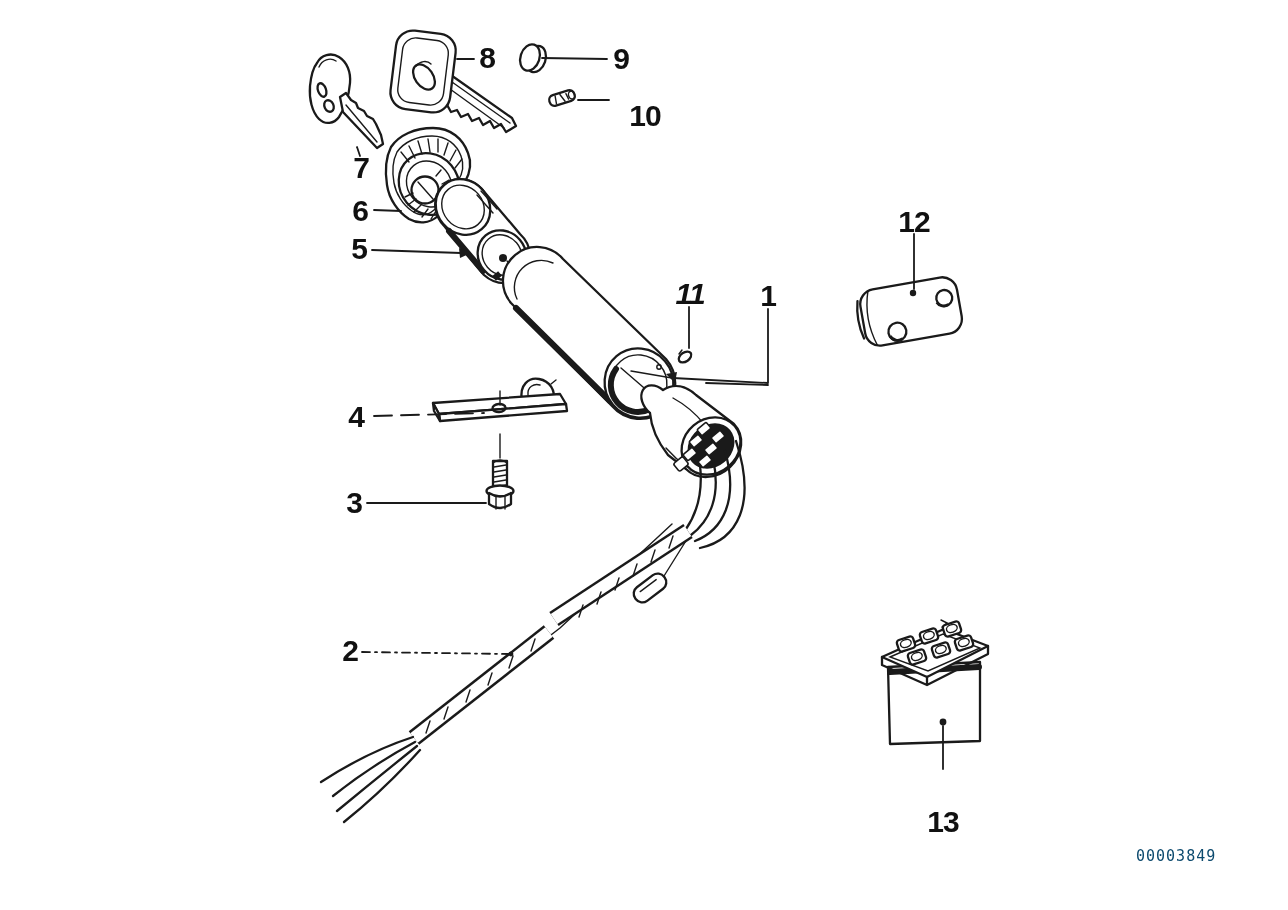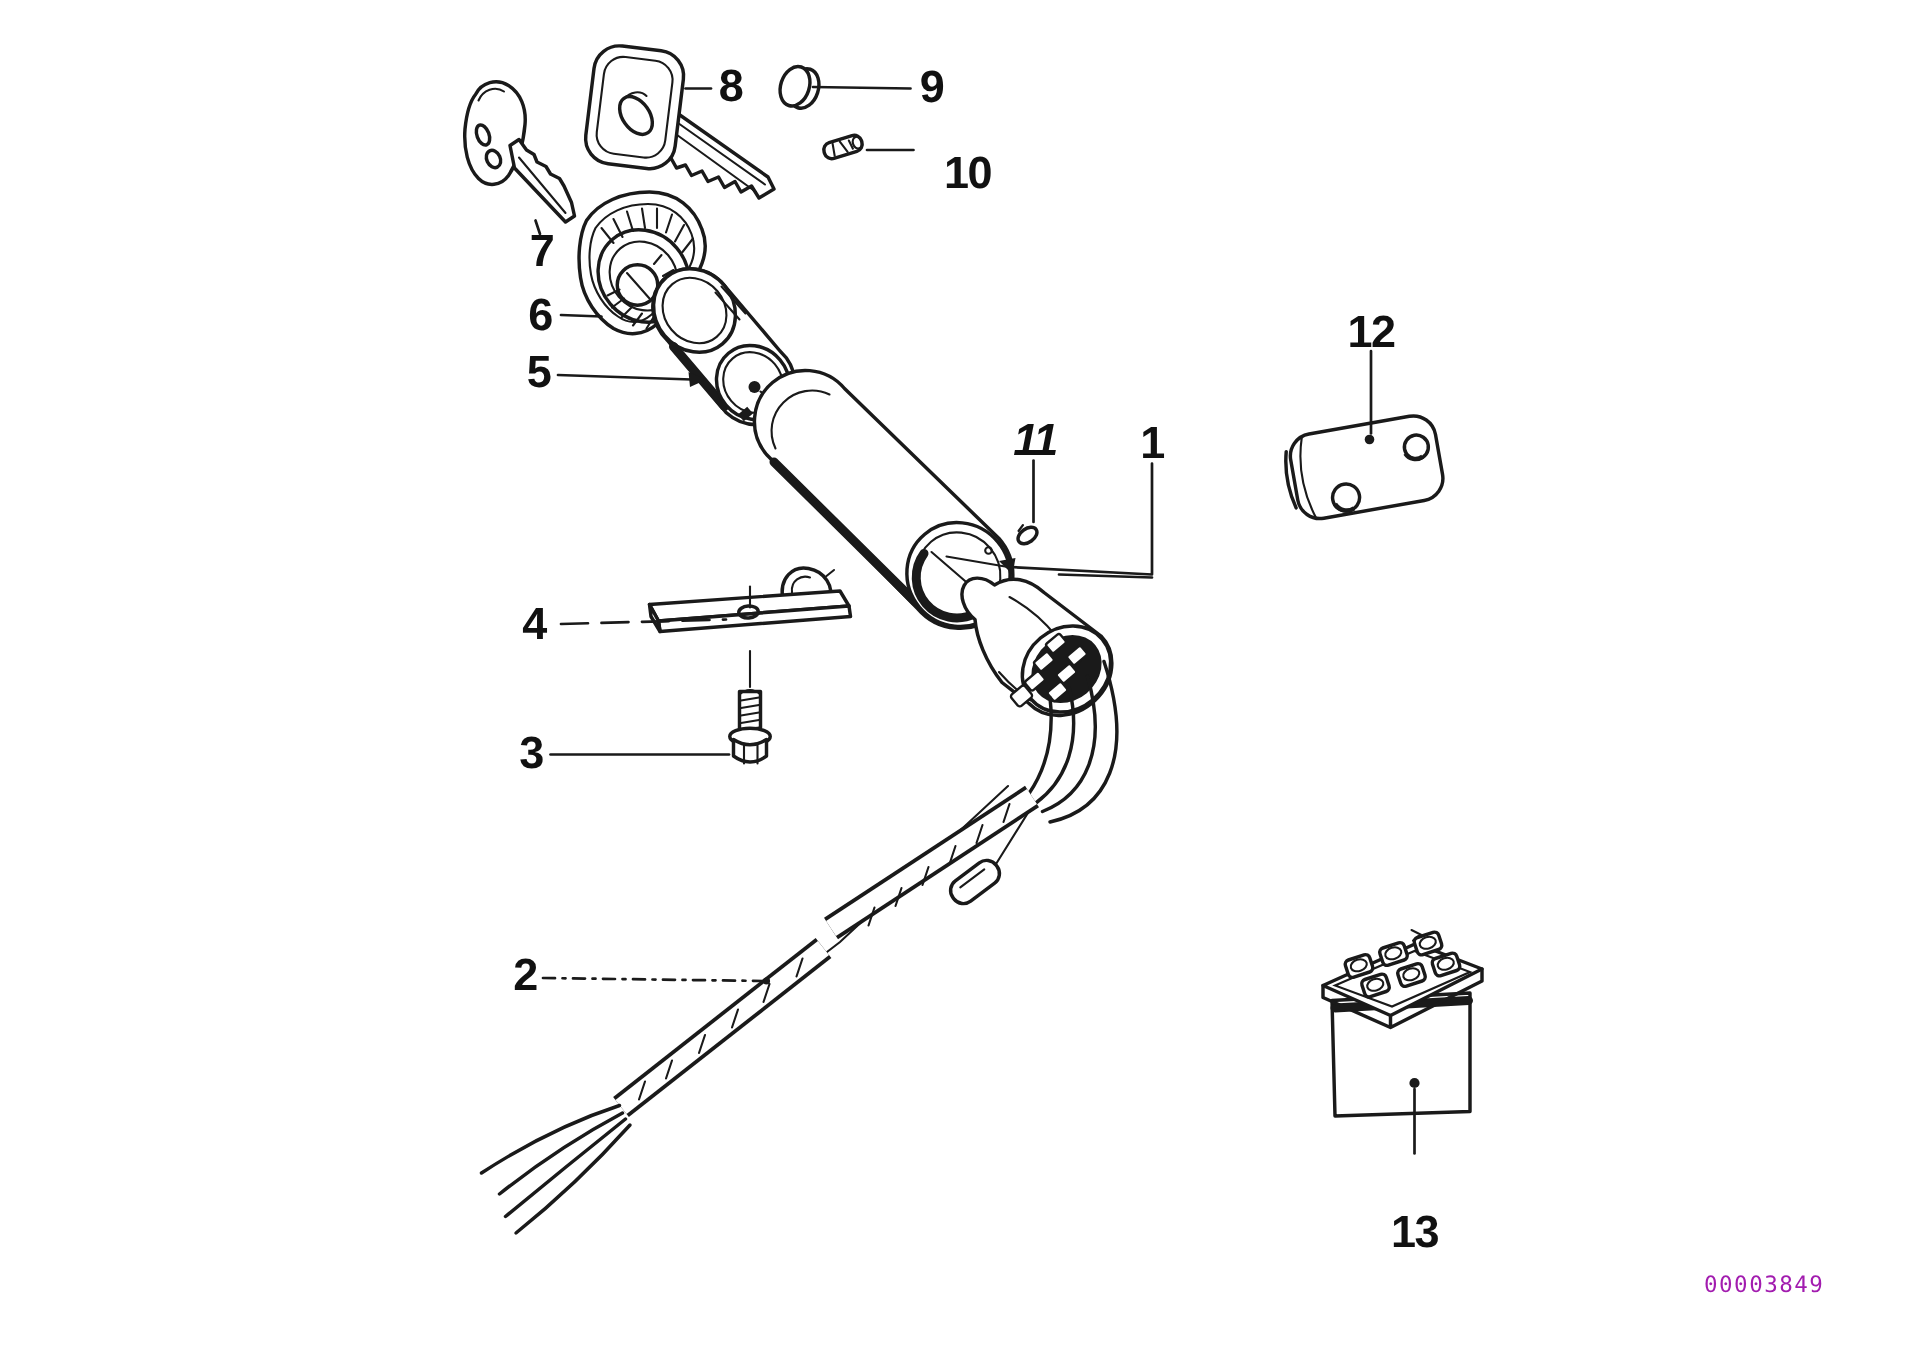--- a/index.html
+++ b/index.html
@@ -8,21 +8,21 @@
     font-family:"Liberation Sans",sans-serif;overflow:hidden;
   }
   .stage svg{position:absolute;left:0;top:0;}
   .callout{
     position:absolute;transform:translate(-50%,-50%);
     font-family:"Liberation Sans",sans-serif;font-weight:700;font-size:30px;
     color:#111;letter-spacing:-1px;line-height:1;cursor:default;user-select:none;
   }
   .docnum{
     position:absolute;left:1136px;top:847px;
-    font-family:"DejaVu Sans Mono",monospace;font-size:15px;letter-spacing:1px;color:#a21caf;
+    font-family:"DejaVu Sans Mono",monospace;font-size:15px;letter-spacing:1px;color:#0c4a6e;
   }
   .ln{fill:none;stroke:#1a1a1a;stroke-width:2.3;stroke-linecap:round;stroke-linejoin:round;}
   .lnw{fill:#ffffff;stroke:#1a1a1a;stroke-width:2.3;stroke-linecap:round;stroke-linejoin:round;}
   .thin{fill:none;stroke:#1a1a1a;stroke-width:1.4;stroke-linecap:round;}
   .heavy{fill:none;stroke:#1a1a1a;stroke-width:6;stroke-linecap:round;}
   .leader{fill:none;stroke:#1a1a1a;stroke-width:1.8;stroke-linecap:round;}
   .blackfill{fill:#1a1a1a;stroke:none;}
 </style>
 </head>
 <body>

